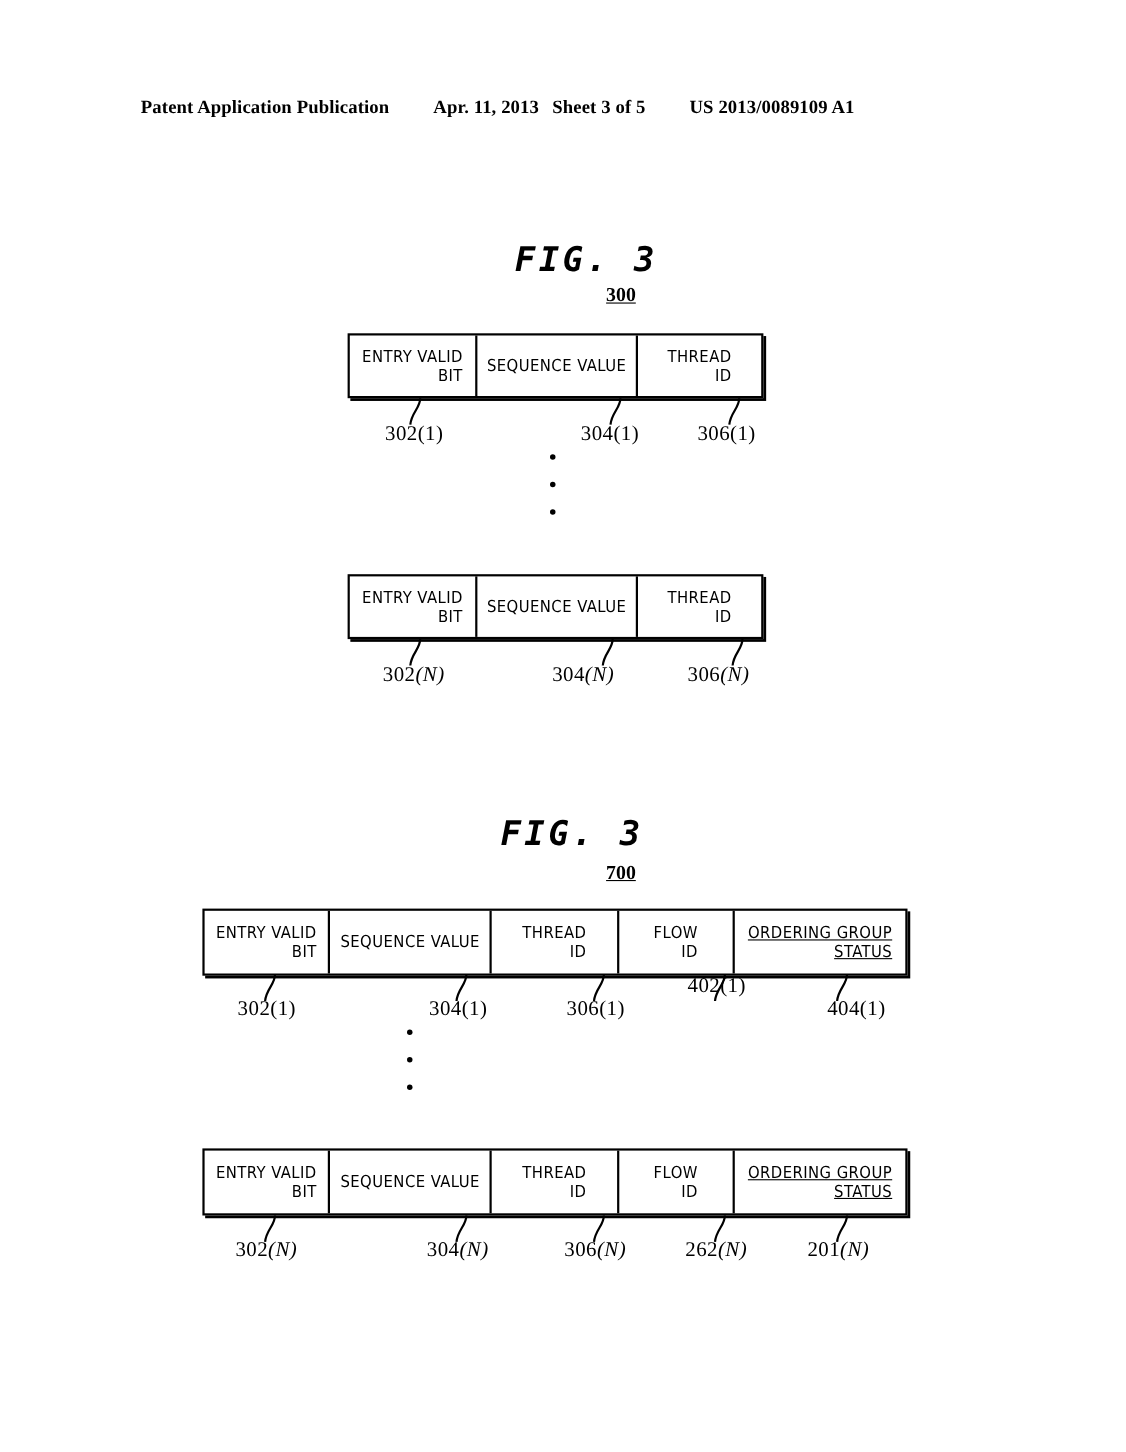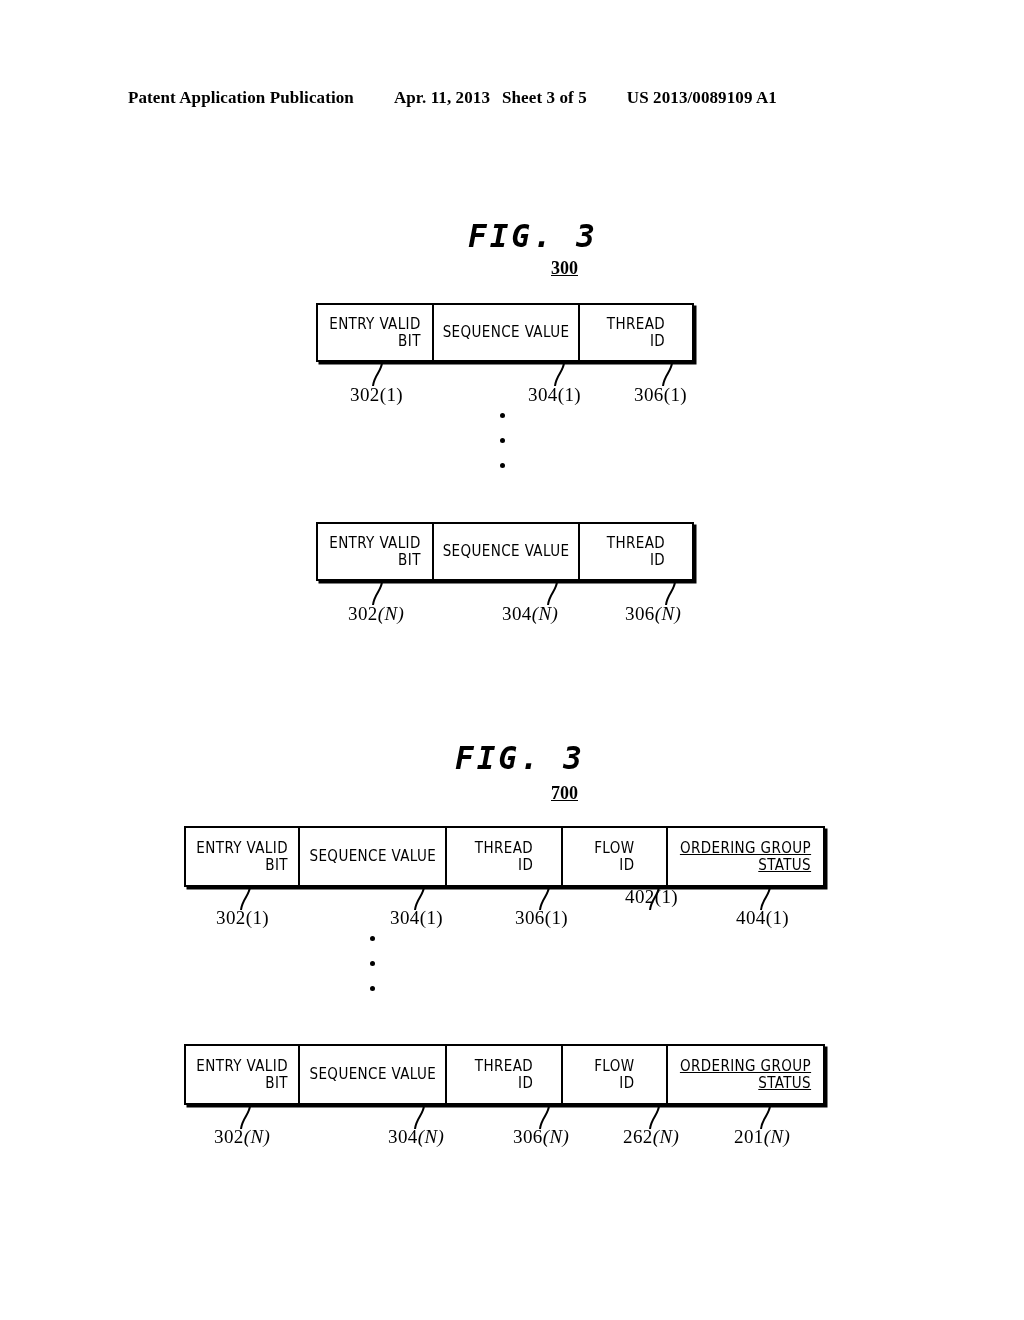--- a/index.html
+++ b/index.html
@@ -293,21 +293,21 @@
       <path d="M12 0 C12 9, 4 13, 3 24" stroke="#000" stroke-width="2" fill="none"></path>
     </svg>
 </div>
 <div class="ref-num" style="top:886px; left:625px;">402(1)</div>
 
 <div class="leader" style="top:886px; left:758px;">
   <svg width="20" height="28" viewBox="0 0 20 28">
       <path d="M12 0 C12 9, 4 13, 3 24" stroke="#000" stroke-width="2" fill="none"></path>
     </svg>
 </div>
-<div class="ref-num" style="top:907px; left:736px;">404(1)</div>
+<div class="ref-num" style="top:907px; left:752px;">404(1)</div>
 
 <div class="vdots" id="fig4-dots">
   <i></i>
   <i></i>
   <i></i>
 </div>
 
 <div class="record-table" id="fig4-table-n">
   <div class="record-cell f4-c1">
       <span>ENTRY VALID

